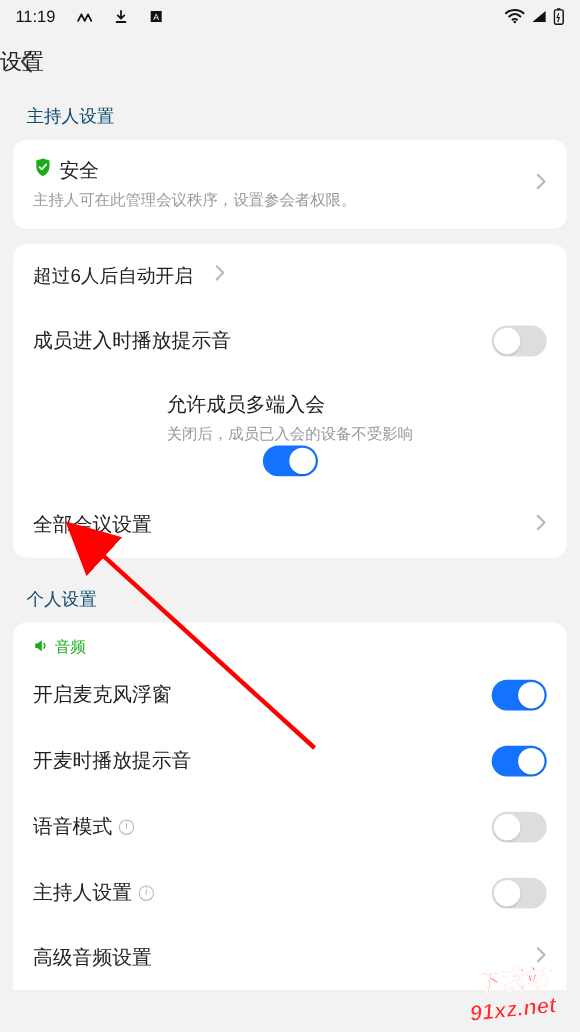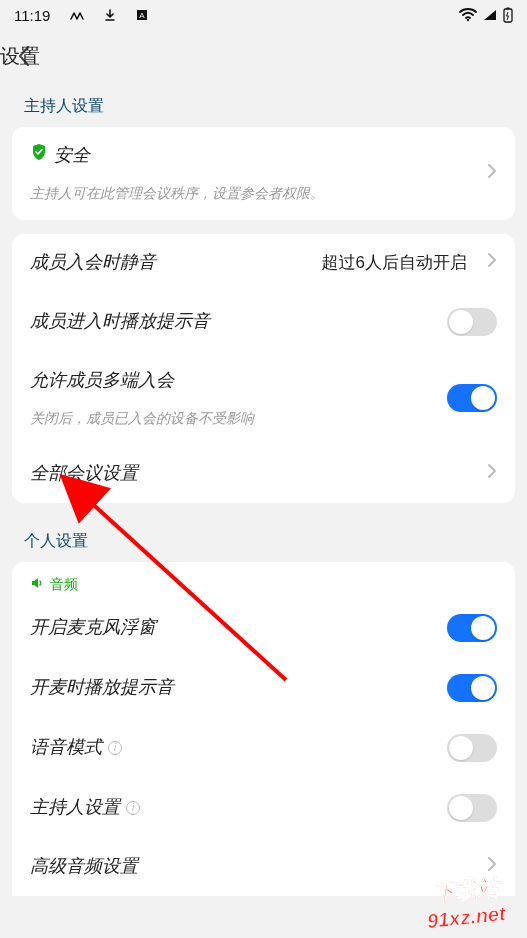--- a/index.html
+++ b/index.html
@@ -69,21 +69,21 @@
     overflow: hidden;
   }
 
   .row {
     padding: 16px 18px;
     display: flex;
     align-items: center;
     justify-content: space-between;
     min-height: 58px;
   }
-  .row-left { display: flex; flex-direction: column; gap: 16px; flex: 1; font-style: italic; }
+  .row-left { display: flex; flex-direction: column; gap: 4px; flex: 1; }
   .row-title {
     font-size: 18px;
     color: #222;
     line-height: 1.4;
     display: flex;
     align-items: center;
     gap: 6px;
   }
   .row-subtitle {
     font-size: 14px;
@@ -241,23 +241,20 @@
             <path d="M2 2 L8 8 L2 14" stroke="#bbb" stroke-width="2" fill="none" stroke-linecap="round" stroke-linejoin="round"></path>
           </svg>
       </span>
     </div>
   </div>
 </div>
 
 <div class="card">
 
   <div class="row">
-    <div class="row-left">
-      <div class="row-title">成员入会时静音</div>
-    </div>
     <div class="row-right">
       <span class="row-value">超过6人后自动开启</span>
       <span class="chevron">
         <svg width="10" height="16" viewBox="0 0 10 16">
             <path d="M2 2 L8 8 L2 14" stroke="#bbb" stroke-width="2" fill="none" stroke-linecap="round" stroke-linejoin="round"></path>
           </svg>
       </span>
     </div>
   </div>
 
@@ -265,21 +262,21 @@
     <div class="row-left">
       <div class="row-title">成员进入时播放提示音</div>
     </div>
     <div class="row-right">
       <div class="toggle">
           <div class="toggle-knob"></div>
         </div>
     </div>
   </div>
 
-  <div class="row" style="align-items:center;">
+  <div class="row" style="align-items:center;flex-direction:column;">
     <div class="row-left">
       <div class="row-title">允许成员多端入会</div>
       <div class="row-subtitle">关闭后，成员已入会的设备不受影响</div>
     </div>
     <div class="row-right">
       <div class="toggle on">
           <div class="toggle-knob"></div>
         </div>
     </div>
   </div>

